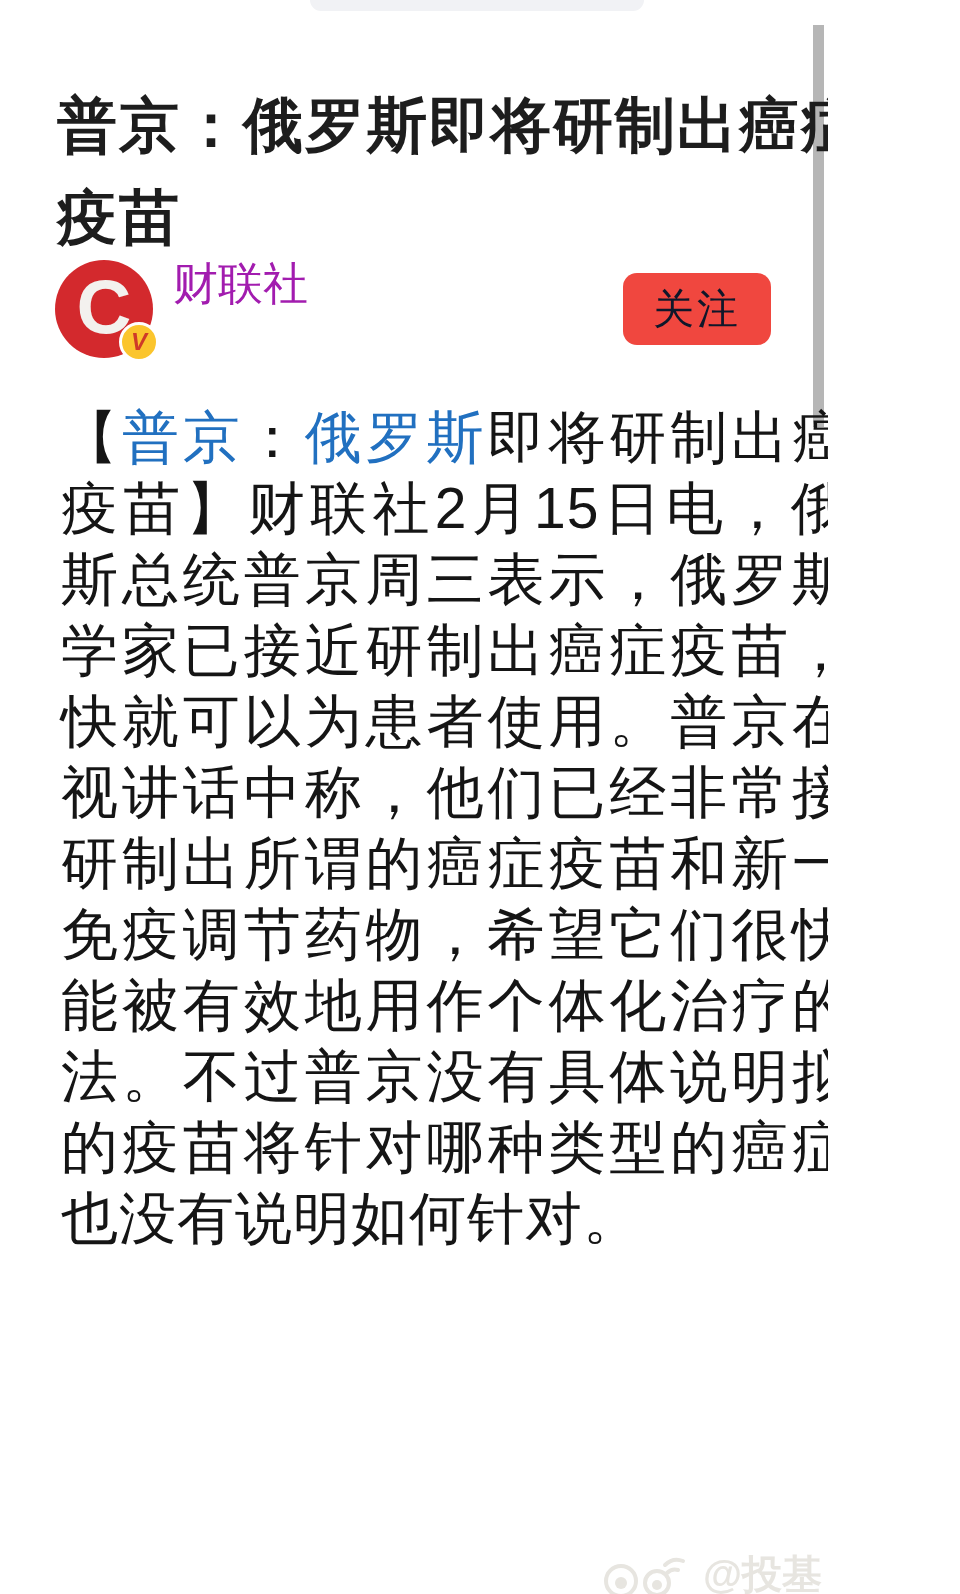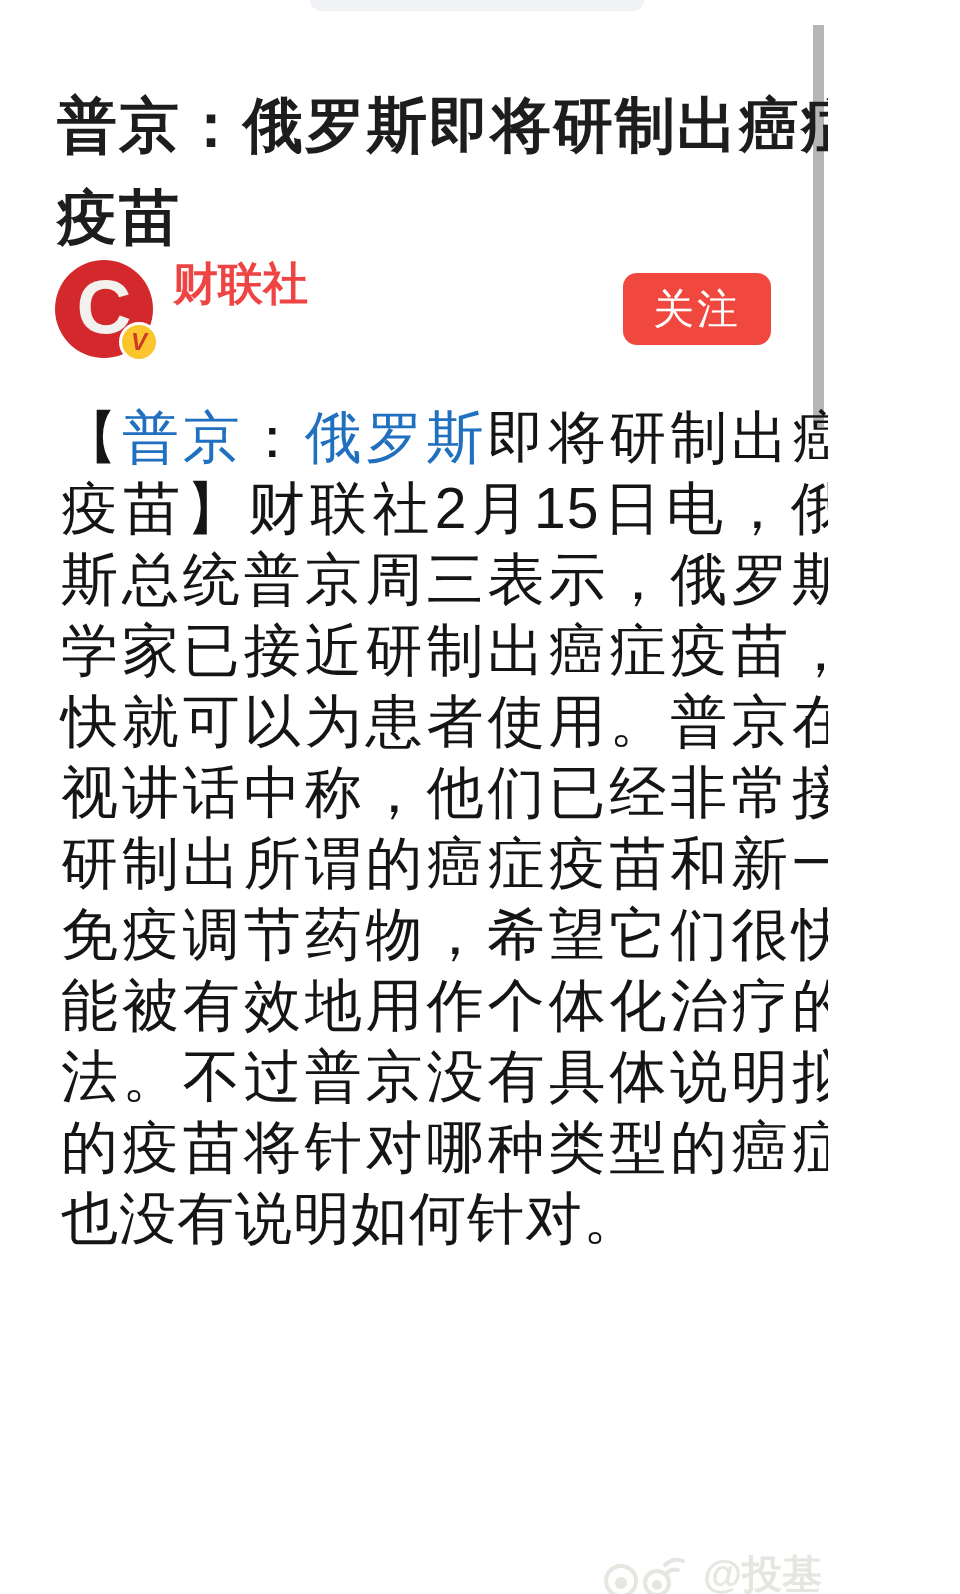--- a/index.html
+++ b/index.html
@@ -85,42 +85,42 @@
     font-weight: 800;
     font-style: italic;
   }
   .author-info {
     position: absolute;
     left: 118px;
     top: 0;
   }
   .author-name {
     font-size: 45px;
-    font-weight: 700;
-    color: #ef4444;
+    font-weight: 400;
+    color: #a21caf;
     line-height: 52px;
     cursor: pointer;
   }
   .post-meta {
     margin-top: 9px;
     font-size: 33px;
     color: #9d9d9d;
     line-height: 40px;
     white-space: pre;
   }
   .follow-btn {
     position: absolute;
     right: 0;
     top: 15px;
     width: 148px;
     height: 72px;
     background: #f0473f;
     border: none;
     border-radius: 14px;
-    color: #ffffff;
+    color: #0f172a;
     font-size: 41px;
     font-family: "Liberation Sans", sans-serif;
     letter-spacing: 3px;
     display: flex;
     align-items: center;
     justify-content: center;
     cursor: pointer;
     padding: 0;
   }
   .post-body {

